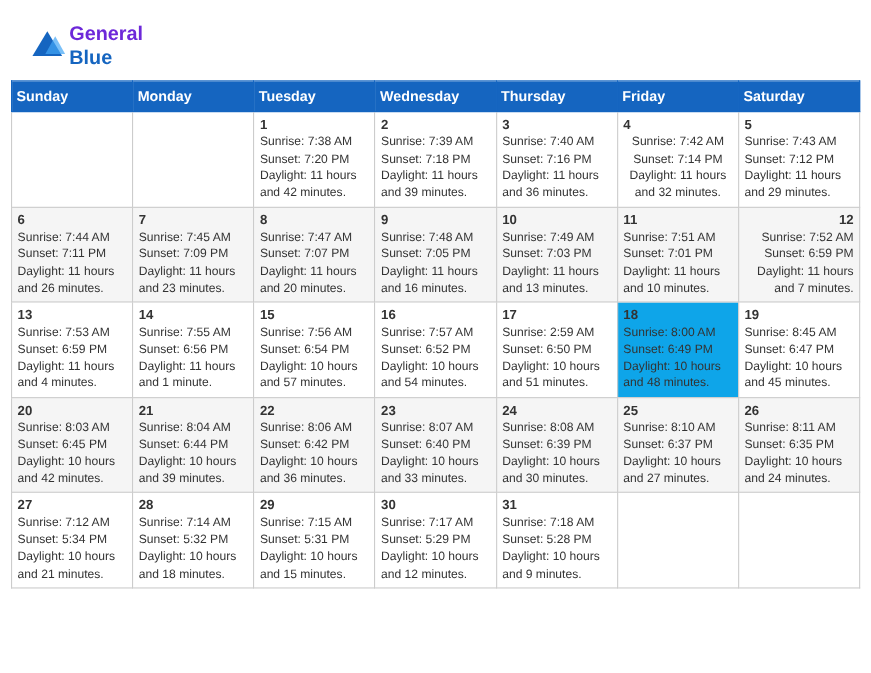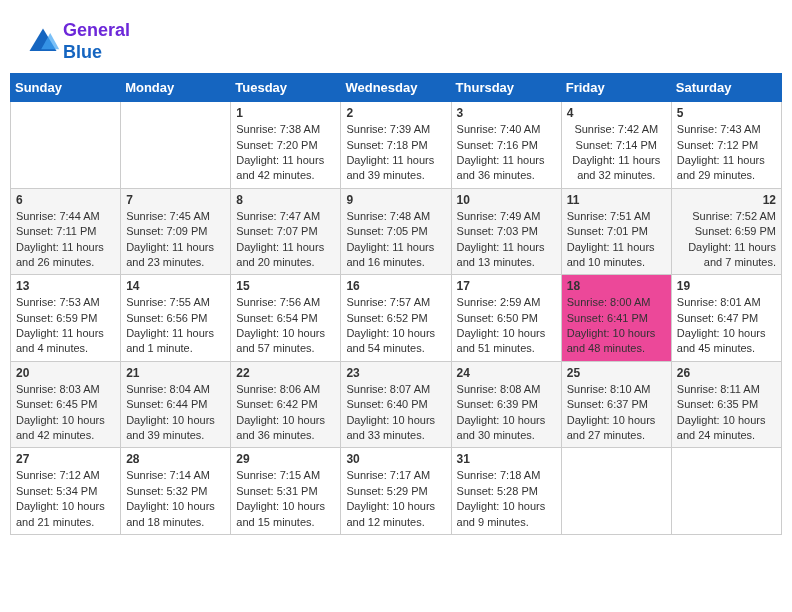--- a/index.html
+++ b/index.html
@@ -228,29 +228,29 @@
           <div class="cell-content" style="white-space: pre-line;">Sunrise: 7:57 AM
 Sunset: 6:52 PM
 Daylight: 10 hours and 54 minutes.</div>
         </td>
         <td style="background-color: rgb(255, 255, 255);">
           <span class="day-number">17</span>
           <div class="cell-content" style="white-space: pre-line;">Sunrise: 2:59 AM
 Sunset: 6:50 PM
 Daylight: 10 hours and 51 minutes.</div>
         </td>
-        <td style="background-color: #ec4899;">
+        <td style="background-color: #0ea5e9;">
           <span class="day-number">18</span>
           <div class="cell-content" style="white-space: pre-line;">Sunrise: 8:00 AM
-Sunset: 6:41 PM
+Sunset: 6:49 PM
 Daylight: 10 hours and 48 minutes.</div>
         </td>
         <td style="background-color: rgb(255, 255, 255);">
           <span class="day-number">19</span>
-          <div class="cell-content" style="white-space: pre-line;">Sunrise: 8:01 AM
+          <div class="cell-content" style="white-space: pre-line;">Sunrise: 8:45 AM
 Sunset: 6:47 PM
 Daylight: 10 hours and 45 minutes.</div>
         </td>
       </tr>
       <tr>
         <td style="background-color: rgb(245, 245, 245);">
           <span class="day-number">20</span>
           <div class="cell-content" style="white-space: pre-line;">Sunrise: 8:03 AM
 Sunset: 6:45 PM
 Daylight: 10 hours and 42 minutes.</div>

